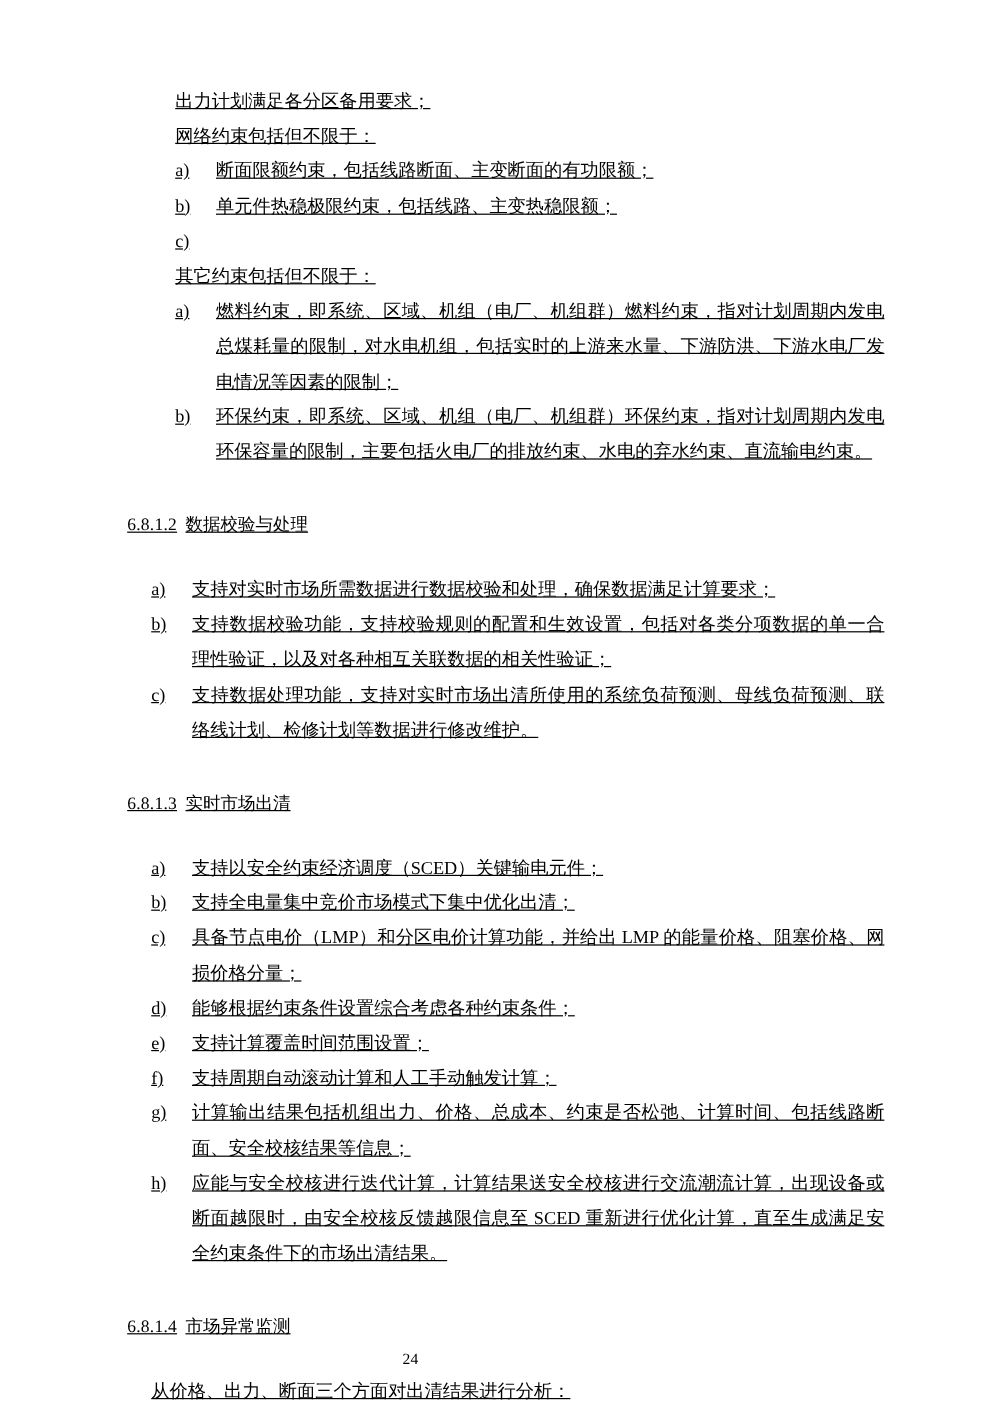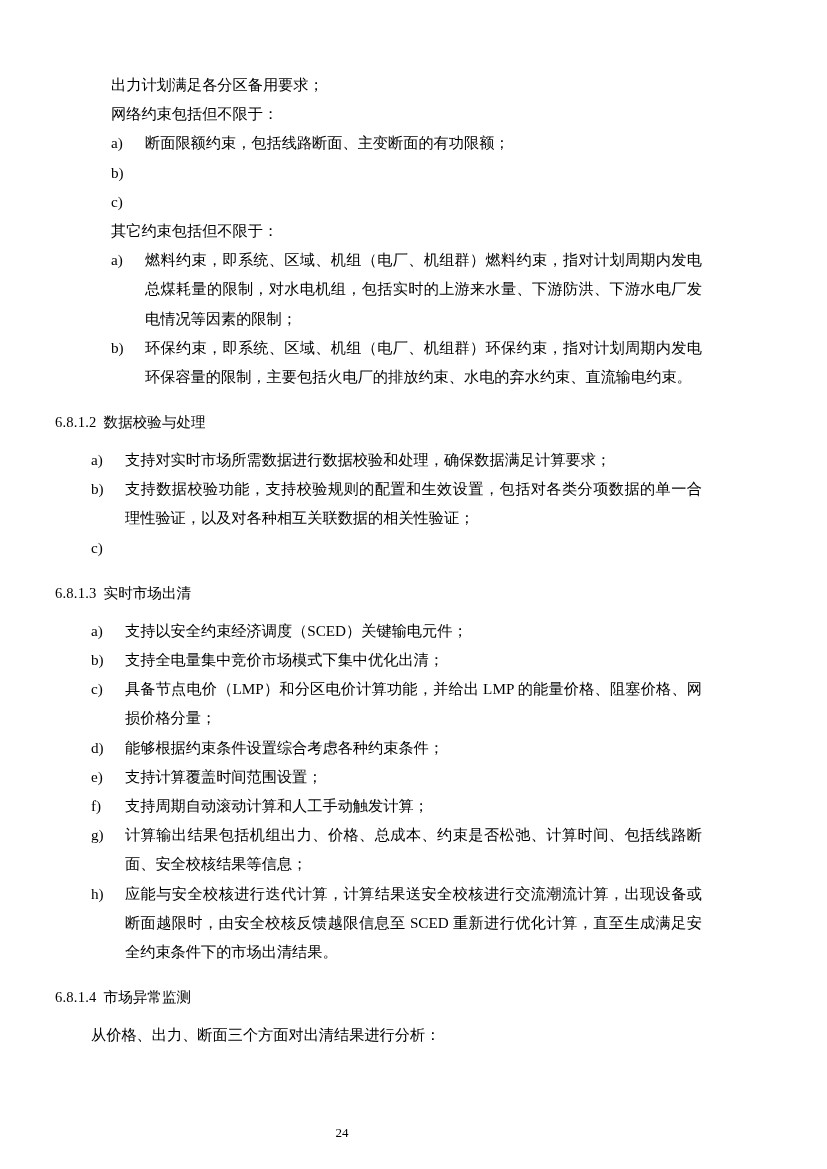--- a/index.html
+++ b/index.html
@@ -15,21 +15,22 @@
     position: relative;
     overflow: hidden;
   }
   .page {
     position: absolute;
     top: 0;
     left: 0;
     width: 684px;
     height: 1169px;
     box-sizing: border-box;
-    padding: 70px 90px 40px 55px;
+    padding: 70px 90px 40px 90px;
+    text-decoration: underline;
   }
   .content {
     width: 647px;
     margin: 0 auto;
   }
   
   .para {
     font-size: 15.2px;
     line-height: 1.92;
     text-align: justify;
@@ -38,21 +39,21 @@
   }
   .indent-1 {
     padding-left: 56px;
   }
   .indent-0 {
     padding-left: 36px;
   }
   .heading {
     font-size: 14.6px;
     line-height: 1.92;
-    margin: 0;
+    margin: 16px;
     padding-left: 0px;
     text-align: left;
   }
   .heading .num {
     letter-spacing: 0.2px;
   }
   .heading .htext {
     margin-left: 7px;
   }
   
@@ -93,20 +94,21 @@
 <div class="page">
   <div class="content" id="doc-content">
       <div class="para indent-1">出力计划满足各分区备用要求；</div>
       <div class="para indent-1">网络约束包括但不限于：</div>
       <div class="li deep">
         <span class="marker">a)</span>
         <span class="litext">断面限额约束，包括线路断面、主变断面的有功限额；</span>
       </div>
       <div class="li deep">
         <span class="marker">b)</span>
+        <span class="litext">单元件热稳极限约束，包括线路、主变热稳限额；</span>
       </div>
       <div class="li deep">
         <span class="marker">c)</span>
       </div>
       <div class="para indent-1">其它约束包括但不限于：</div>
       <div class="li deep">
         <span class="marker">a)</span>
         <span class="litext">燃料约束，即系统、区域、机组（电厂、机组群）燃料约束，指对计划周期内发电总煤耗量的限制，对水电机组，包括实时的上游来水量、下游防洪、下游水电厂发电情况等因素的限制；</span>
       </div>
       <div class="li deep">
@@ -119,20 +121,21 @@
       <div class="li">
         <span class="marker">a)</span>
         <span class="litext">支持对实时市场所需数据进行数据校验和处理，确保数据满足计算要求；</span>
       </div>
       <div class="li">
         <span class="marker">b)</span>
         <span class="litext">支持数据校验功能，支持校验规则的配置和生效设置，包括对各类分项数据的单一合理性验证，以及对各种相互关联数据的相关性验证；</span>
       </div>
       <div class="li">
         <span class="marker">c)</span>
+        <span class="litext">支持数据处理功能，支持对实时市场出清所使用的系统负荷预测、母线负荷预测、联络线计划、检修计划等数据进行修改维护。</span>
       </div>
       <div class="spacer-md"></div>
       <div class="heading"><span class="num">6.8.1.3</span><span class="htext">实时市场出清</span></div>
       <div class="spacer-sm"></div>
       <div class="li">
         <span class="marker">a)</span>
         <span class="litext">支持以安全约束经济调度（SCED）关键输电元件；</span>
       </div>
       <div class="li">
         <span class="marker">b)</span>

